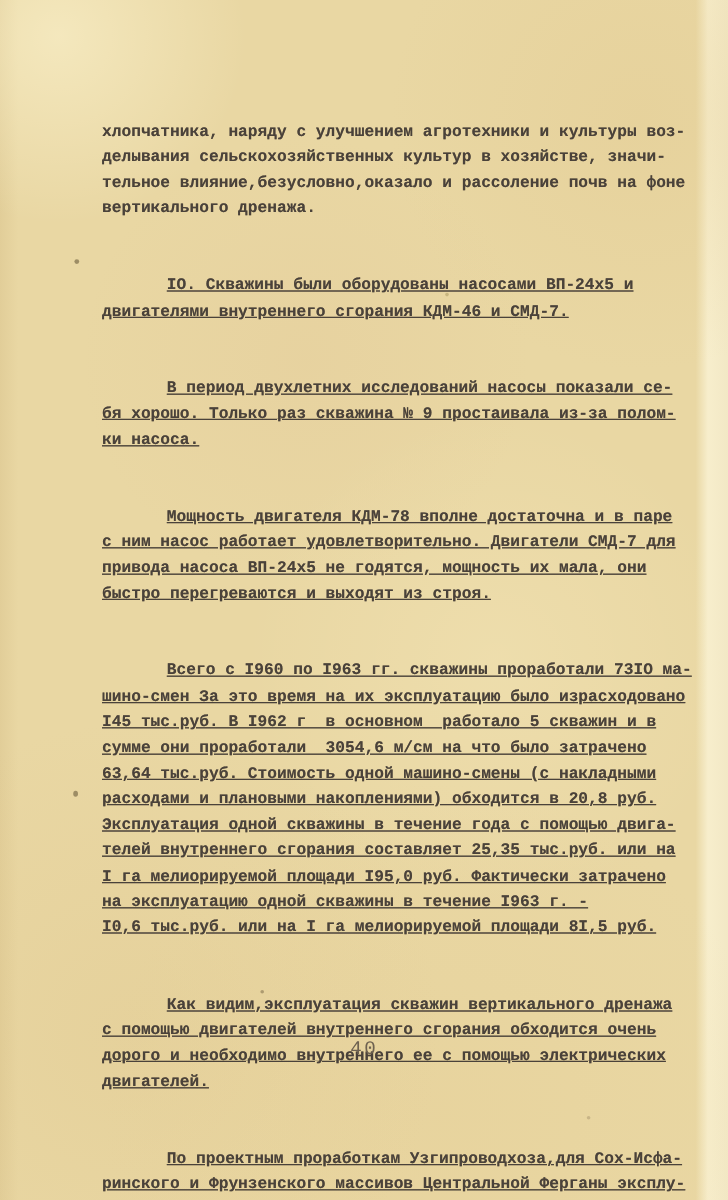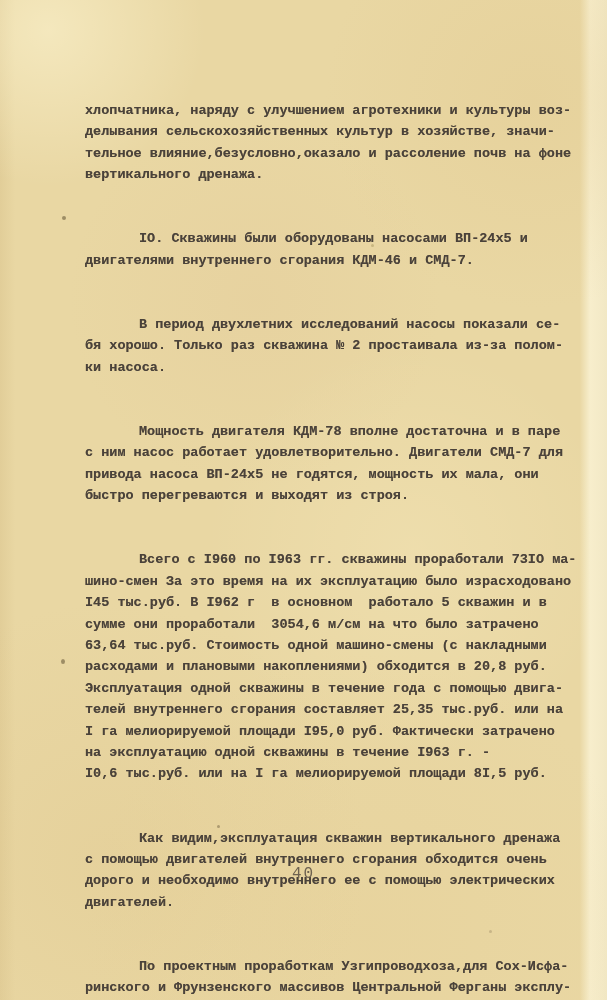--- a/index.html
+++ b/index.html
@@ -26,21 +26,21 @@
     position: absolute;
     left: 85px;
     top: 57px;
     width: 500px;
     font: 700 13.5px/21.4px "Liberation Mono", "DejaVu Sans Mono", monospace;
     color: #4a423a;
     text-shadow: 0 0 0.5px rgba(74, 64, 54, 0.55);
     white-space: pre-wrap;
   }
   p.para { margin: 0; }
-  p.para.indent { text-indent: 54px; }
+  p.para.indent { text-indent: 54px; text-decoration: underline; }
 
   .page-number {
     position: absolute;
     top: 864px;
     left: 0;
     width: 607px;
     text-align: center;
     font: 400 16px/20px "Liberation Mono", "DejaVu Sans Mono", monospace;
     color: #6e6250;
     letter-spacing: 2px;
@@ -58,21 +58,21 @@
 <body>
 
 <div class="text-block">
   <p class="para">хлопчатника, наряду с улучшением агротехники и культуры воз-
 делывания сельскохозяйственных культур в хозяйстве, значи-
 тельное влияние,безусловно,оказало и рассоление почв на фоне
 вертикального дренажа.</p>
   <p class="para indent">IO. Скважины были оборудованы насосами ВП-24х5 и
 двигателями внутреннего сгорания КДМ-46 и СМД-7.</p>
   <p class="para indent">В период двухлетних исследований насосы показали се-
-бя хорошо. Только раз скважина № 2 простаивала из-за полом-
+бя хорошо. Только раз скважина № 9 простаивала из-за полом-
 ки насоса.</p>
   <p class="para indent">Мощность двигателя КДМ-78 вполне достаточна и в паре
 с ним насос работает удовлетворительно. Двигатели СМД-7 для
 привода насоса ВП-24х5 не годятся, мощность их мала, они
 быстро перегреваются и выходят из строя.</p>
   <p class="para indent">Всего с I960 по I963 гг. скважины проработали 73IO ма-
 шино-смен За это время на их эксплуатацию было израсходовано
 I45 тыс.руб. В I962 г  в основном  работало 5 скважин и в
 сумме они проработали  3054,6 м/см на что было затрачено
 63,64 тыс.руб. Стоимость одной машино-смены (с накладными

